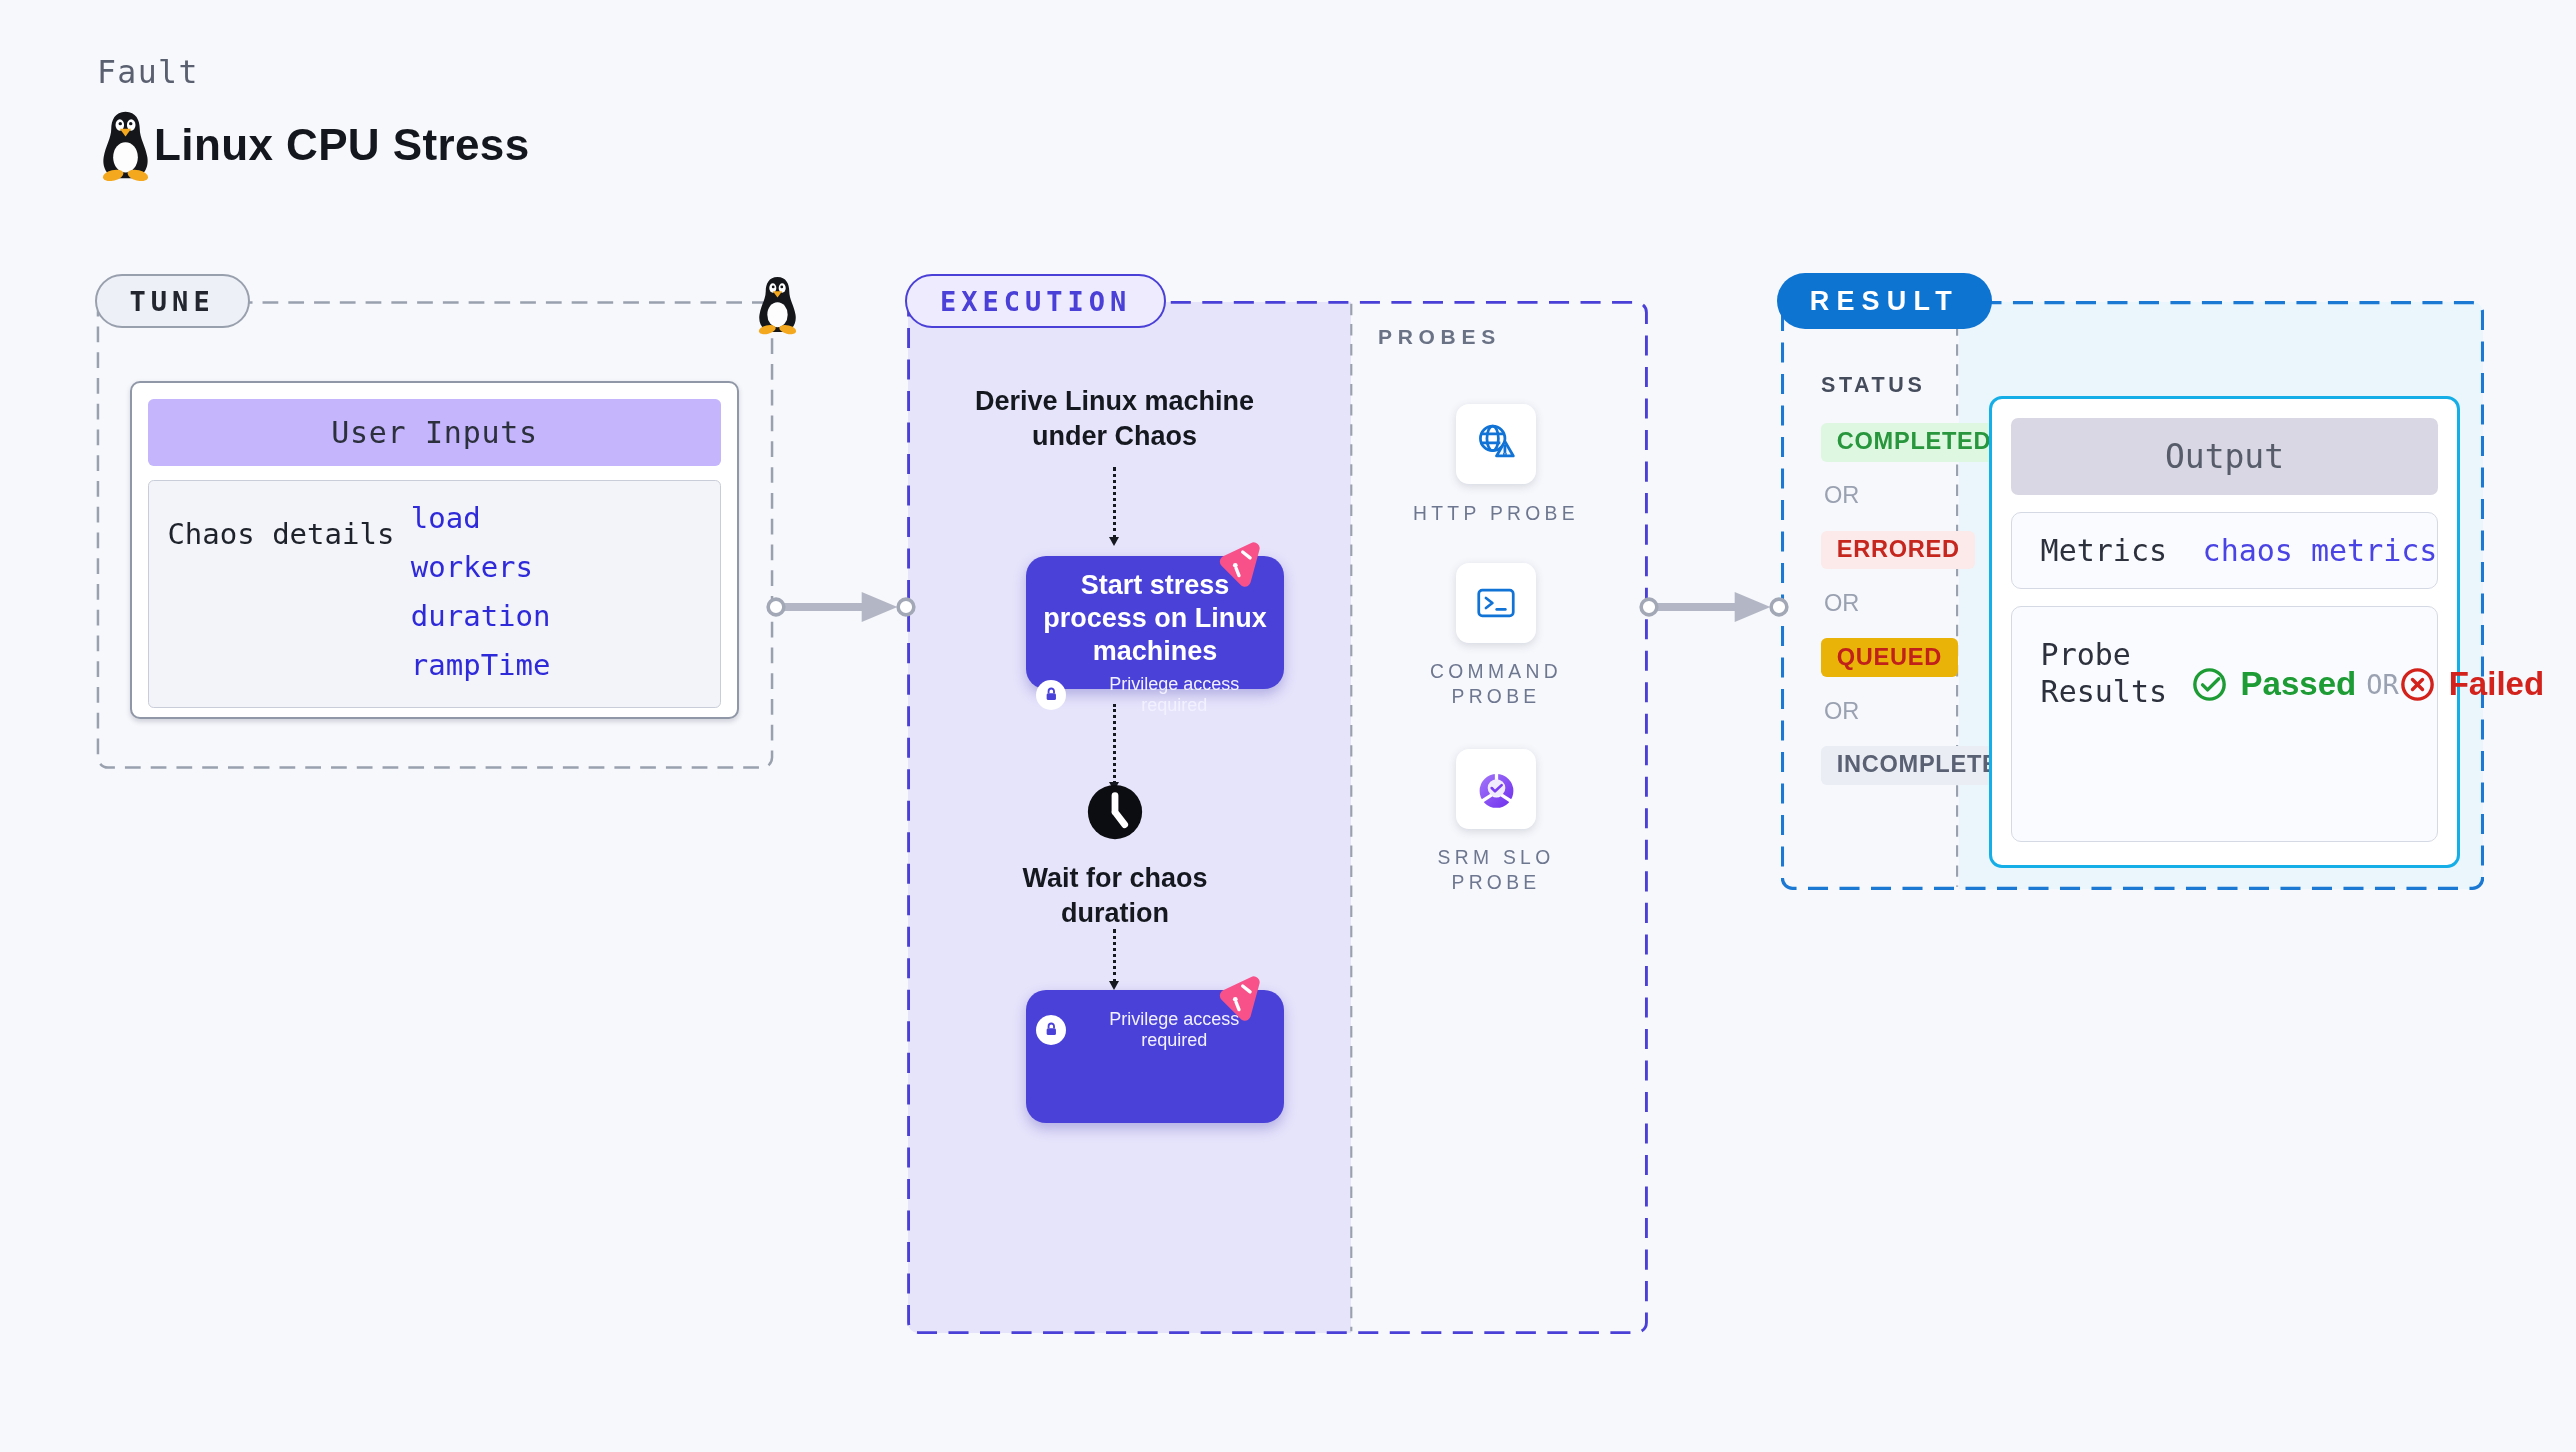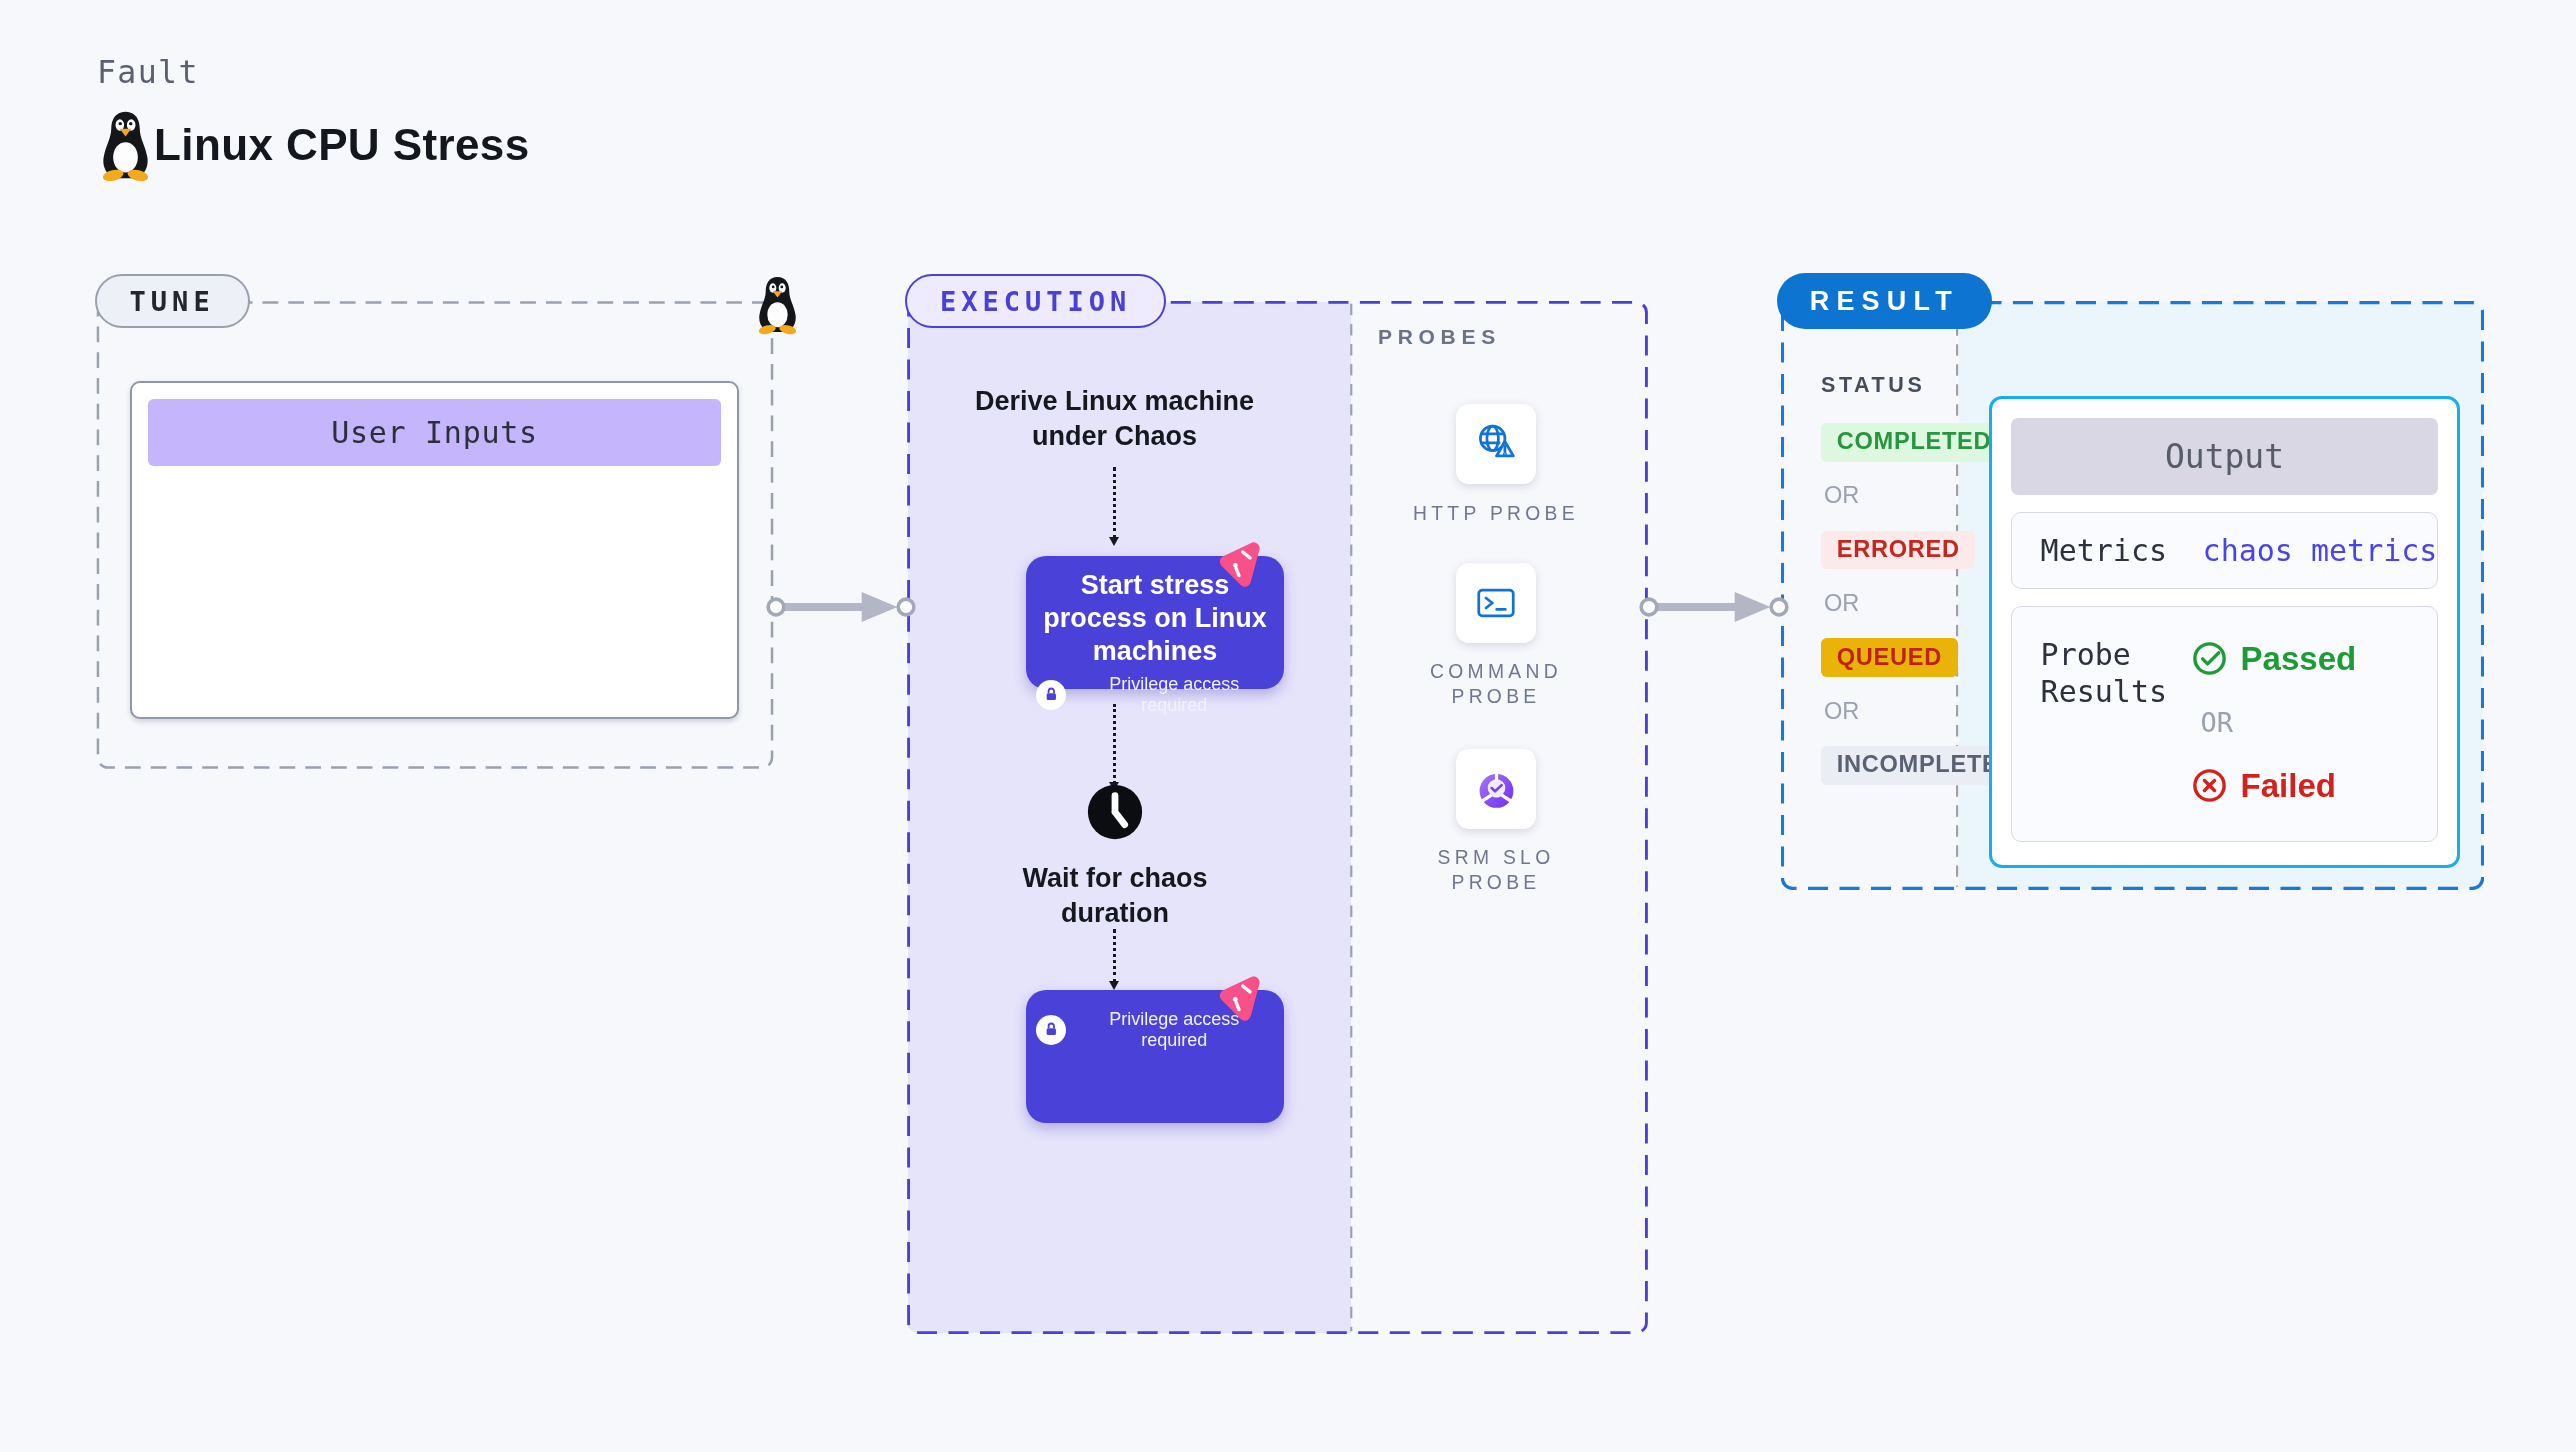--- a/index.html
+++ b/index.html
@@ -126,21 +126,21 @@
   }
   .output-row{
     position:relative;margin-top:17px;box-sizing:border-box;
     background:#fafbfe;border:1.4px solid #d5d9e3;border-radius:10px;
   }
   .row-metrics{height:77px;display:flex;align-items:center;}
   .row-metrics .row-label{margin-left:29px;font-size:30px;color:#2c313d;}
   .metrics-value{position:absolute;left:191px;top:50%;transform:translateY(-50%);font-size:30px;color:#4b44e4;}
   .row-probe{height:236px;}
   .row-probe .row-label{position:absolute;left:29px;top:29px;width:158px;font-size:30px;color:#2c313d;line-height:1.25;}
-  .probe-outcomes{position:absolute;left:179px;top:33px;display:flex;flex-direction:column;}
+  .probe-outcomes{position:absolute;left:179px;top:33px;display:flex;flex-direction:row;}
   .outcome-row{display:flex;align-items:center;gap:13px;}
   .outcome-row span{font-size:33px;font-weight:bold;}
   .passed-text{color:#1d9b34;}
   .failed-text{color:#d3221c;}
   .outcome-or{margin:29px 0 29px 10px;font-family:"DejaVu Sans Mono","Liberation Mono",monospace;font-size:27px;color:#9aa1b1;}
 </style>
 </head>
 <body>
 
 <div class="canvas">
@@ -173,20 +173,29 @@
       <ellipse cx="36" cy="16" rx="4.5" ry="6" fill="#ffffff"></ellipse>
       <circle cx="24.5" cy="14.5" r="1.8" fill="#14161a"></circle>
       <circle cx="35.5" cy="14.5" r="1.8" fill="#14161a"></circle>
       <path d="M24 20 h12 l-6 8 z" fill="#f4a81d"></path>
       <ellipse cx="17" cy="69" rx="11" ry="5.5" fill="#f4a81d" transform="rotate(-14 17 69)"></ellipse>
       <ellipse cx="43" cy="69" rx="11" ry="5.5" fill="#f4a81d" transform="rotate(14 43 69)"></ellipse>
     </svg>
 
     <div class="ui-card">
       <div class="ui-header mono">User Inputs</div>
+      <div class="ui-body">
+        <div class="chaos-label mono">Chaos details</div>
+        <div class="input-links mono">
+          <span>load</span>
+          <span>workers</span>
+          <span>duration</span>
+          <span>rampTime</span>
+        </div>
+      </div>
     </div>
   </div>
 
   <svg class="connector" style="left:766px;top:587px;" viewBox="0 0 210 56">
     <line x1="14" y1="28" x2="138" y2="28" stroke="#b3b7c5" stroke-width="11"></line>
     <polygon points="134,7 184,28 134,49" fill="#b3b7c5"></polygon>
     <circle cx="14" cy="28" r="11" fill="#ffffff" stroke="#a3a8b6" stroke-width="5"></circle>
     <circle cx="196" cy="28" r="11" fill="#ffffff" stroke="#a3a8b6" stroke-width="5"></circle>
   </svg>
 

